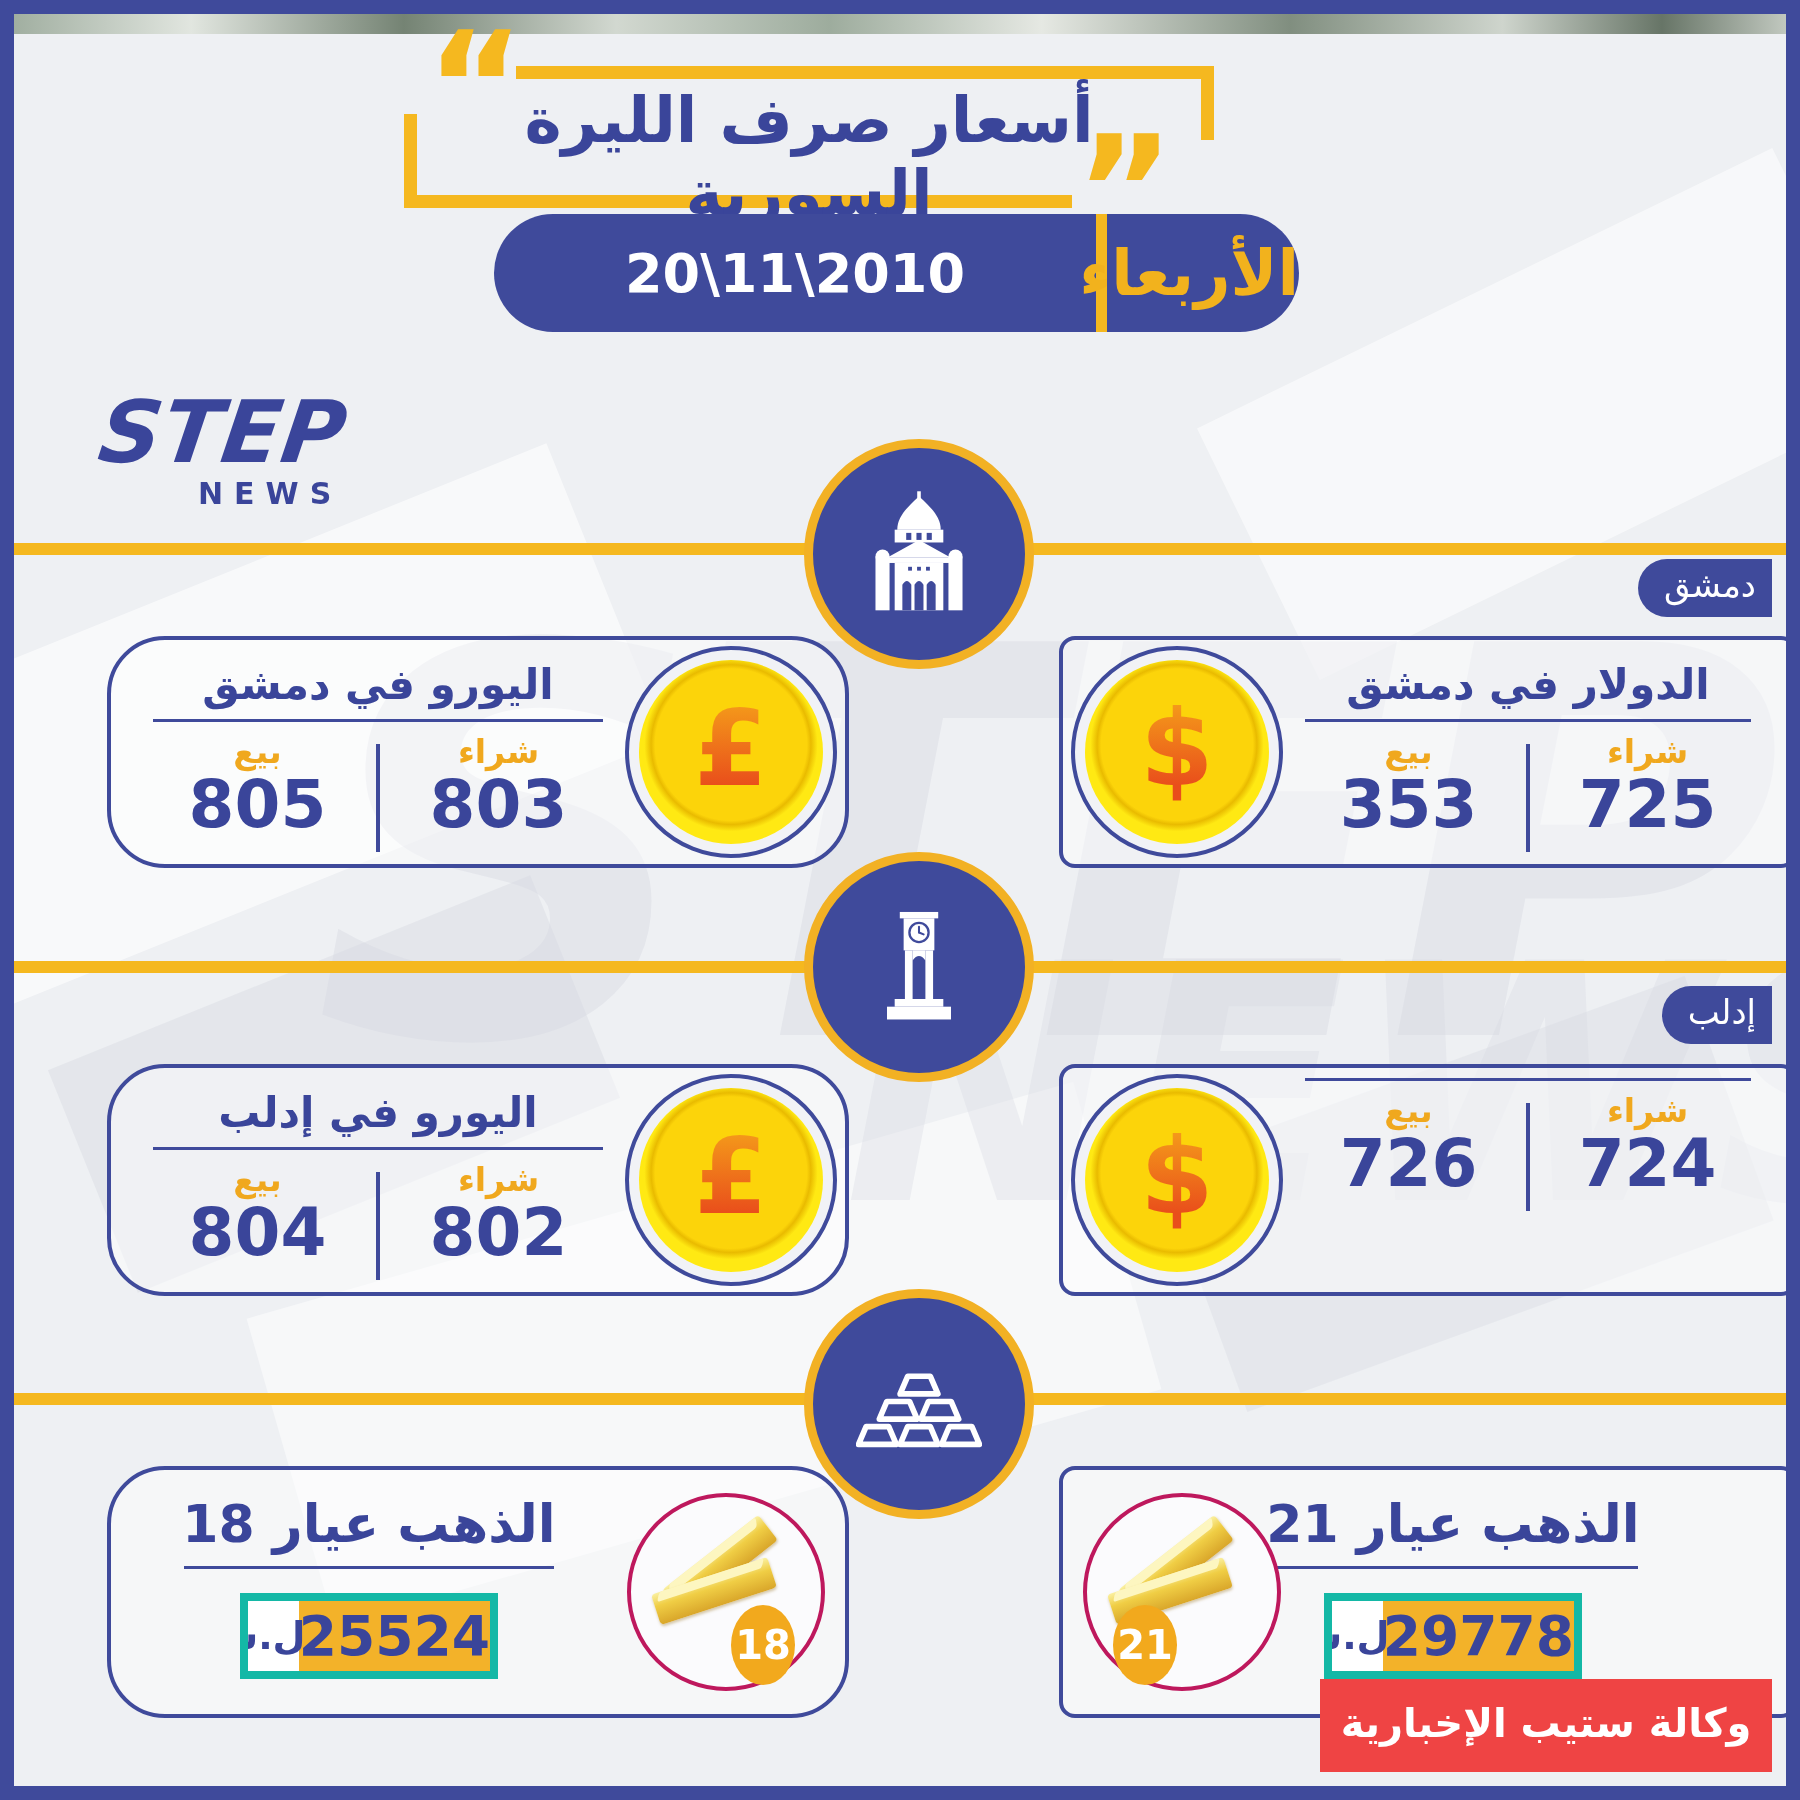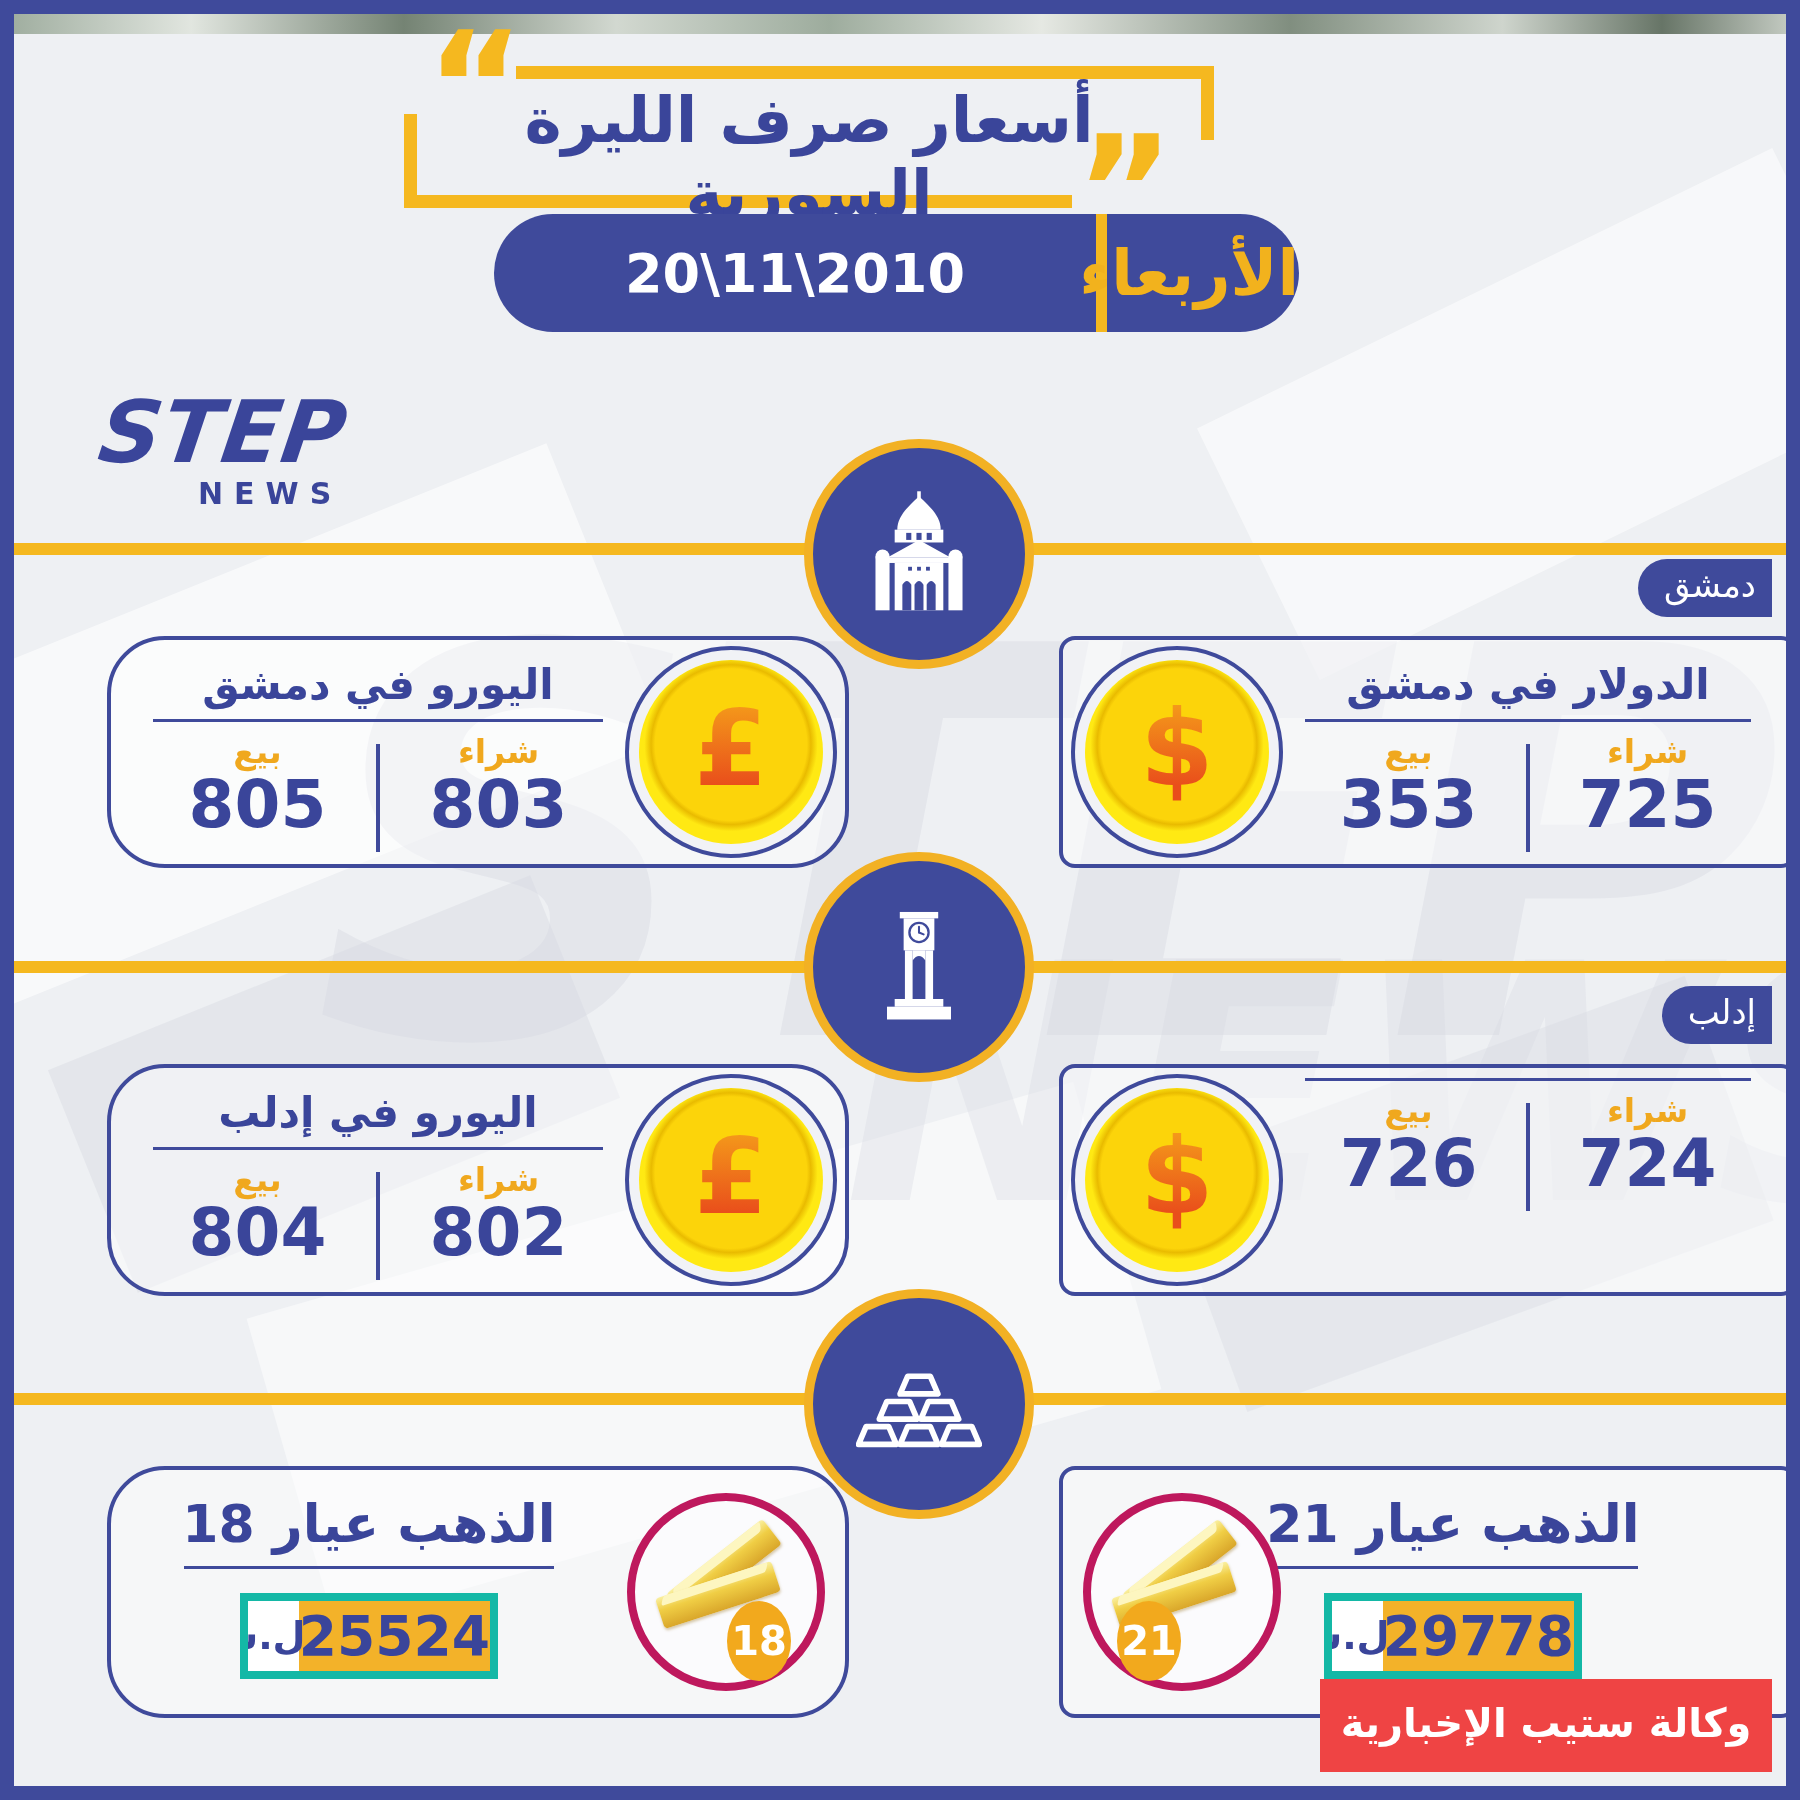--- a/index.html
+++ b/index.html
@@ -96,21 +96,21 @@
   .g21 .gold-inner{left:180px;width:420px;}
   .gold-title{text-align:center;font-size:52px;font-weight:bold;color:#3a459a;margin-top:24px;}
   .gold-rule{height:3px;background:#3f4a9b;margin:12px auto 0;width:88%;}
   .value-box{margin:24px auto 0;width:258px;height:86px;border:8px solid #14b8a6;
     background:#ffffff;display:flex;overflow:hidden;}
   .vb-num{flex:1;background:#f3b229;display:flex;align-items:center;justify-content:center;
     font-size:55px;font-weight:bold;color:#3a459a;}
   .vb-cur{width:86px;display:flex;align-items:center;justify-content:center;
     font-size:38px;font-weight:bold;color:#3a459a;}
   .gold-circle{position:absolute;top:50%;transform:translateY(-50%);width:198px;height:198px;
-    border-radius:50%;border:8px solid #be185d;background:#fbfbfd;z-index:2;overflow:visible;text-decoration:underline;}
+    border-radius:50%;border:4px solid #be185d;background:#fbfbfd;z-index:2;overflow:visible;text-decoration:underline;}
   .circle-right .gold-circle{right:20px;} .circle-left .gold-circle{left:20px;}
   .ingot{position:absolute;width:122px;height:32px;border-radius:4px;
     background:linear-gradient(180deg,#faf0a2 0%,#f0ce45 40%,#d9a62a 100%);
     box-shadow:0 2px 3px rgba(140,100,10,.35);}
   .ingot::before{content:"";position:absolute;left:6px;right:6px;top:0;height:9px;
     background:#fdf6c0;border-radius:3px;transform:skewX(-30deg);}
   .ingot-back{top:52px;left:28px;transform:rotate(-38deg);}
   .ingot-front{top:78px;left:22px;transform:rotate(-18deg);}
   .karat-badge{position:absolute;bottom:2px;width:64px;height:80px;border-radius:50%;
     background:#f2a91d;color:#ffffff;font-size:40px;font-weight:bold;

